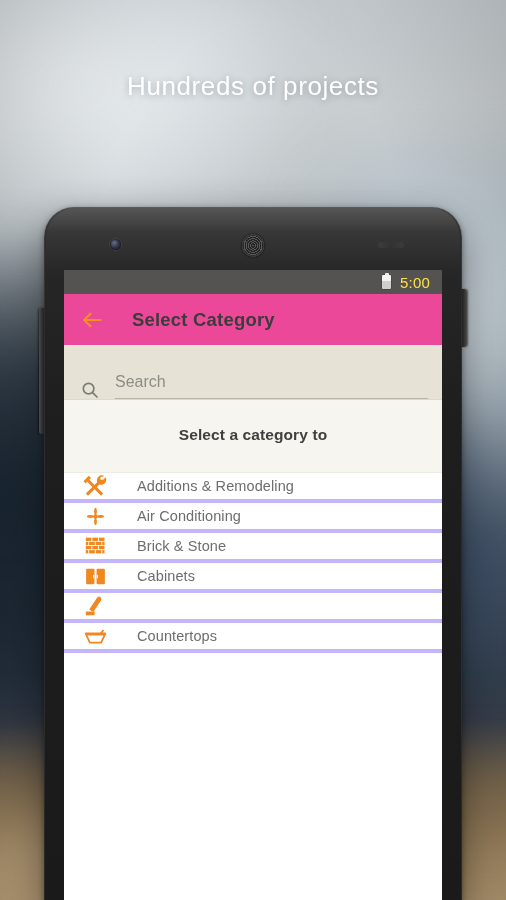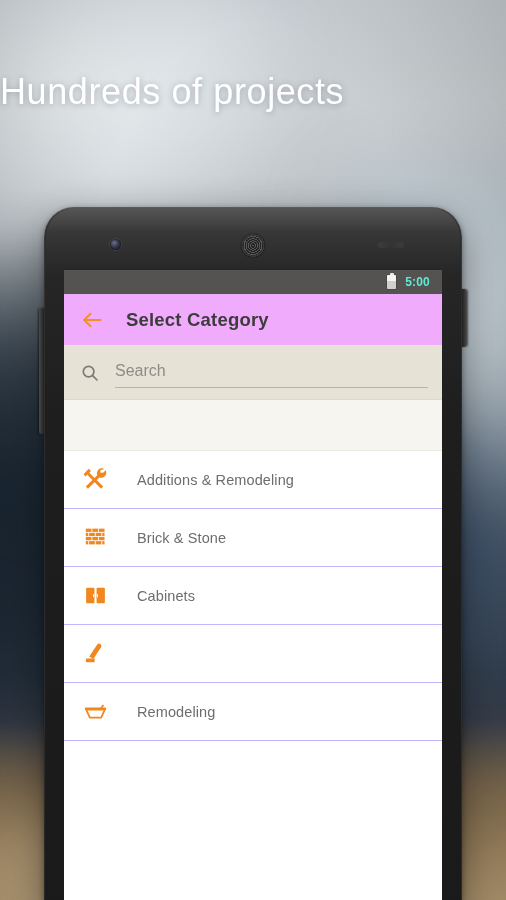--- a/index.html
+++ b/index.html
@@ -71,22 +71,23 @@
     filter:blur(22px);
   }
   .bg-vign {
     inset:0;
     background:radial-gradient(ellipse at 50% 42%, rgba(0,0,0,0) 48%, rgba(0,0,0,.16) 100%);
   }
 
   
   .headline {
     position:absolute; left:0; right:0; top:71px;
+    text-align:center;
     color:#ffffff;
-    font-size:36px;
+    font-size:26px;
     font-weight:300;
     letter-spacing:.6px;
     text-shadow:0 1px 6px rgba(60,70,80,.35);
     white-space:nowrap;
   }
 
   
   .phone {
     position:absolute;
     left:44px; top:207px;
@@ -173,45 +174,46 @@
     border-radius:1px;
     background:linear-gradient(180deg,#f3f3f3 0 45%, #cfcfcf 45% 100%);
     box-shadow:0 0 0 .5px rgba(0,0,0,.25);
   }
   .battery::before {
     content:""; position:absolute; left:2.5px; top:-2.5px;
     width:4px; height:2.5px; border-radius:1px 1px 0 0;
     background:#e9e9e9;
   }
   .clock {
-    color:#5eead4; font-size:12px; font-weight:700; letter-spacing:.2px;
+    color:#fde047; font-size:15px; font-weight:400; letter-spacing:.2px;
   }
 
   
   .appbar {
     height:52px;
-    background:#f0abfc;
+    background:#ec4899;
     display:flex; align-items:center;
     padding-left:16px;
     border-bottom:1px solid #e6e3d9;
+    gap:6px;
   }
   .back-arrow { width:26px; height:26px; flex:0 0 auto; }
   .appbar-title {
     margin-left:20px;
     font-size:18.5px;
     font-weight:700;
     color:#3c3c3c;
     letter-spacing:.2px;
   }
 
   
   .searchbar {
     height:54px;
     background:#e6e3d6;
-    display:flex; align-items:center;
+    display:flex; align-items:flex-end;
     padding:0 14px 0 17px;
     border-bottom:1px solid #dedacb;
   }
   .search-icon { width:18px; height:18px; flex:0 0 auto; }
   .search-field {
     flex:1; margin-left:16px;
     border-bottom:1px solid #b9b5a6;
     padding-bottom:7px;
     padding-top:4px;
   }
@@ -234,23 +236,23 @@
     font-weight:700;
     color:#40403e;
     line-height:22px;
     letter-spacing:.1px;
   }
 
   
   .cat-list { background:#fff; }
   .cat-row {
     display:flex; align-items:center;
-    height:58px;
+    height:30px;
     padding-left:16px;
-    border-bottom:1px solid #c4b5fd;
+    border-bottom:4px solid #c4b5fd;
     background:#fff;
   }
   .cat-icon {
     width:30px; height:30px;
     flex:0 0 auto;
     display:flex; align-items:center; justify-content:center;
   }
   .cat-label {
     margin-left:27px;
     font-size:14.5px;
@@ -313,36 +315,51 @@
             <line x1="11.6" y1="11.6" x2="16" y2="16"></line>
           </g>
         </svg>
       </span>
       <span class="search-field">
         <input type="text" placeholder="Search" style="">
       </span>
     </div>
 
     <div class="hint">
+      <div class="hint-line">Select a category to</div>
     </div>
 
     <div class="cat-list">
 
       <div class="cat-row">
         <span class="cat-icon">
           <svg viewBox="0 0 26 26" width="25" height="25" aria-hidden="true">
             <g fill="#f1871f">
               <path d="M3.2 4.6 L6.0 1.9 L8.3 4.2 L6.6 5.9 L8.4 7.7 L21.0 20.3 L18.8 22.5 L6.2 9.9 L4.4 8.1 L2.7 9.8 L0.6 7.6 Z"></path>
               <path d="M22.2 2.0 C20.1 0.9 17.6 1.3 16.0 2.9 C14.5 4.4 14.1 6.6 14.8 8.5 L2.9 20.3 L5.2 22.6 L17.1 10.8 C19.0 11.5 21.2 11.1 22.7 9.6 C24.3 8.0 24.7 5.5 23.6 3.4 L20.9 6.1 L18.3 5.9 L18.0 3.3 Z"></path>
             </g>
           </svg>
         </span>
         <span class="cat-label">Additions &amp; Remodeling</span>
       </div>
 
+      <div class="cat-row">
+        <span class="cat-icon">
+          <svg viewBox="0 0 26 26" width="23" height="23" aria-hidden="true">
+            <g fill="#f1871f">
+              <path d="M13 12.2 C13 12.2 11.4 10.2 11.4 7.6 C11.4 5.3 12.1 3.2 13 3.2 C13.9 3.2 14.6 5.3 14.6 7.6 C14.6 10.2 13 12.2 13 12.2 Z"></path>
+              <path d="M13.8 13 C13.8 13 15.8 11.4 18.4 11.4 C20.7 11.4 22.8 12.1 22.8 13 C22.8 13.9 20.7 14.6 18.4 14.6 C15.8 14.6 13.8 13 13.8 13 Z"></path>
+              <path d="M13 13.8 C13 13.8 14.6 15.8 14.6 18.4 C14.6 20.7 13.9 22.8 13 22.8 C12.1 22.8 11.4 20.7 11.4 18.4 C11.4 15.8 13 13.8 13 13.8 Z"></path>
+              <path d="M12.2 13 C12.2 13 10.2 14.6 7.6 14.6 C5.3 14.6 3.2 13.9 3.2 13 C3.2 12.1 5.3 11.4 7.6 11.4 C10.2 11.4 12.2 13 12.2 13 Z"></path>
+              <circle cx="13" cy="13" r="2.5"></circle>
+            </g>
+          </svg>
+        </span>
+        <span class="cat-label">Air Conditioning</span>
+      </div>
 
 
       <div class="cat-row">
         <span class="cat-icon">
           <svg viewBox="0 0 26 26" width="23" height="23" aria-hidden="true">
             <g fill="#f1871f">
               <rect x="2" y="3" width="6.4" height="3.7"></rect>
               <rect x="9.4" y="3" width="6.4" height="3.7"></rect>
               <rect x="16.8" y="3" width="6.4" height="3.7"></rect>
               <rect x="2" y="7.7" width="2.8" height="3.7"></rect>
@@ -392,20 +409,20 @@
       <div class="cat-row">
         <span class="cat-icon">
           <svg viewBox="0 0 26 26" width="23" height="23" aria-hidden="true">
             <g fill="none" stroke="#f1871f" stroke-width="2.0" stroke-linejoin="round">
               <path d="M1.8 9.6 L24.2 9.6 L19.4 19.8 L6.6 19.8 Z"></path>
               <path d="M19.0 9.6 L22.0 5.6"></path>
             </g>
             <path d="M1.8 9.6 L24.2 9.6 L23.2 11.8 L2.8 11.8 Z" fill="#f1871f"></path>
           </svg>
         </span>
-        <span class="cat-label">Remodeling</span>
+        <span class="cat-label">Countertops</span>
       </div>
 
       <div class="cat-row" style="height:14px;border-bottom:none;"></div>
 
     </div>
   </div>
 </div>
 
 </body></html>

